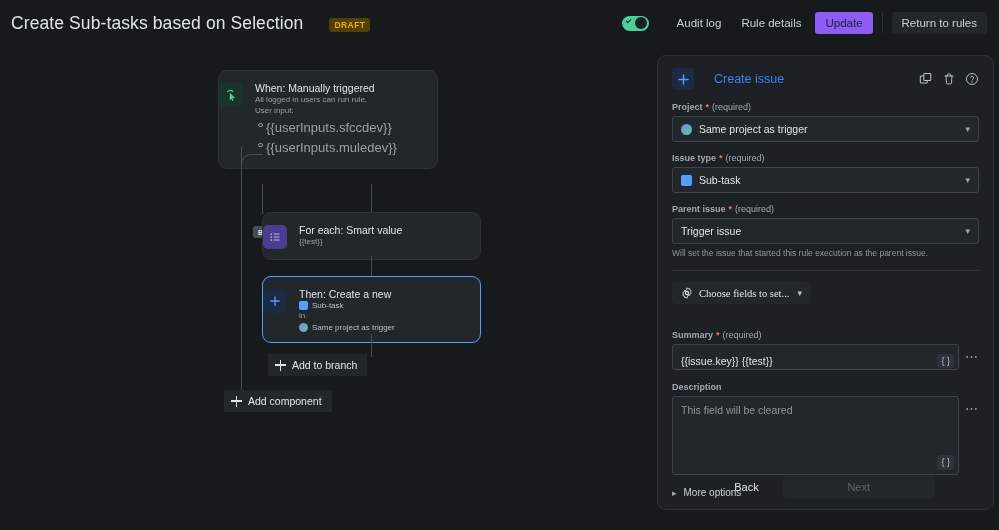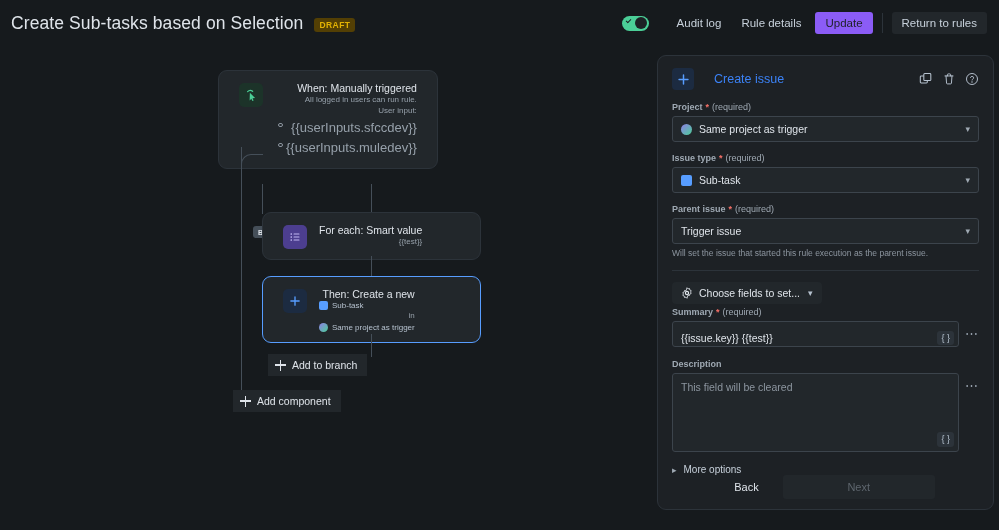--- a/index.html
+++ b/index.html
@@ -16,21 +16,21 @@
   .topbar {
     position: absolute; top: 0; left: 0; width: 999px; height: 46px;
     display: flex; align-items: center;
   }
   .rule-title {
     margin-left: 11px;
     font-size: 17.5px; font-weight: 400; color: #dfe4ea;
     letter-spacing: .1px;
   }
   .draft-badge {
-    margin-left: 11px; margin-top: 3px;
+    margin-left: 26px; margin-top: 3px;
     background: #533f04; color: #e2b203;
     font-size: 8.5px; font-weight: 700; letter-spacing: .45px;
     padding: 2px 5px 2px 5px; border-radius: 3px;
   }
   .topbar-right {
     margin-left: auto; display: flex; align-items: center;
     gap: 0px; padding-right: 12px;
   }
   .toggle {
     width: 27px; height: 15px; border-radius: 8px;
@@ -62,22 +62,21 @@
 
   
   .canvas { position: absolute; top: 46px; left: 0; width: 657px; height: 484px; }
 
   .node {
     position: absolute;
     background: #22272b;
     border: 1px solid #2c333a;
     border-radius: 9px;
     display: flex; align-items: flex-start;
-    padding: 10px 20px;
-    text-align: right;
+    padding: 10px 0;
   }
   .node.selected { border: 1.5px solid #579dff; }
 
   .node-icon {
     width: 24px; height: 24px; border-radius: 5px;
     display: flex; align-items: center; justify-content: center;
     flex: 0 0 auto; margin-top: 2px;
   }
   .icon-trigger { background: #1c3329; }
   .icon-foreach { background: #4c3e8f; }
@@ -180,22 +179,22 @@
   .select .sq-icon { width: 11px; height: 11px; border-radius: 2px; margin-right: 7px; flex:0 0 auto;}
 
   .help-text { font-size: 8.5px; color: #8c959f; margin: -7px 0 12px 0; }
 
   .divider { height: 1px; background: #2c333a; margin: 2px 0 11px 0; }
 
   .chip-btn {
     display: inline-flex; align-items: center; gap: 6px;
     background: #22272b; border: none; border-radius: 4px;
     padding: 5px 9px; font-size: 10.5px; color: #dfe4ea;
-    font-family: Liberation Sans, sans-serif; cursor: pointer;
-    margin-bottom: 3px;
+    font-family: Liberation Serif, serif; cursor: pointer;
+    margin-bottom: 26px;
   }
 
   .input-row { display: flex; align-items: flex-start; gap: 6px; margin-bottom: 12px; }
   .text-input {
     flex: 1; height: 26px;
     background: #22272b; border: 1px solid #3c444c; border-radius: 3px;
     display: flex; align-items: center; padding: 8px 4px 0 8px;
     font-size: 10.5px; color: #dfe4ea;
   }
   .smart-btn {
@@ -324,21 +323,21 @@
     </div>
   </div>
 
   <div class="line vline" style="left:371px; top:288px; height:23px;"></div>
 
   <button class="add-btn" style="left:268px; top:308px;">
     <span class="plus-glyph"></span>
     <span>Add to branch</span>
   </button>
 
-  <button class="add-btn" style="left:233px; top:344px;">
+  <button class="add-btn" style="left:224px; top:344px;">
     <span class="plus-glyph"></span>
     <span>Add component</span>
   </button>
 </div>
 
 <div class="panel">
 
   <div class="panel-head">
     <div class="panel-head-icon">
       <svg width="13" height="13" viewBox="0 0 16 16">

